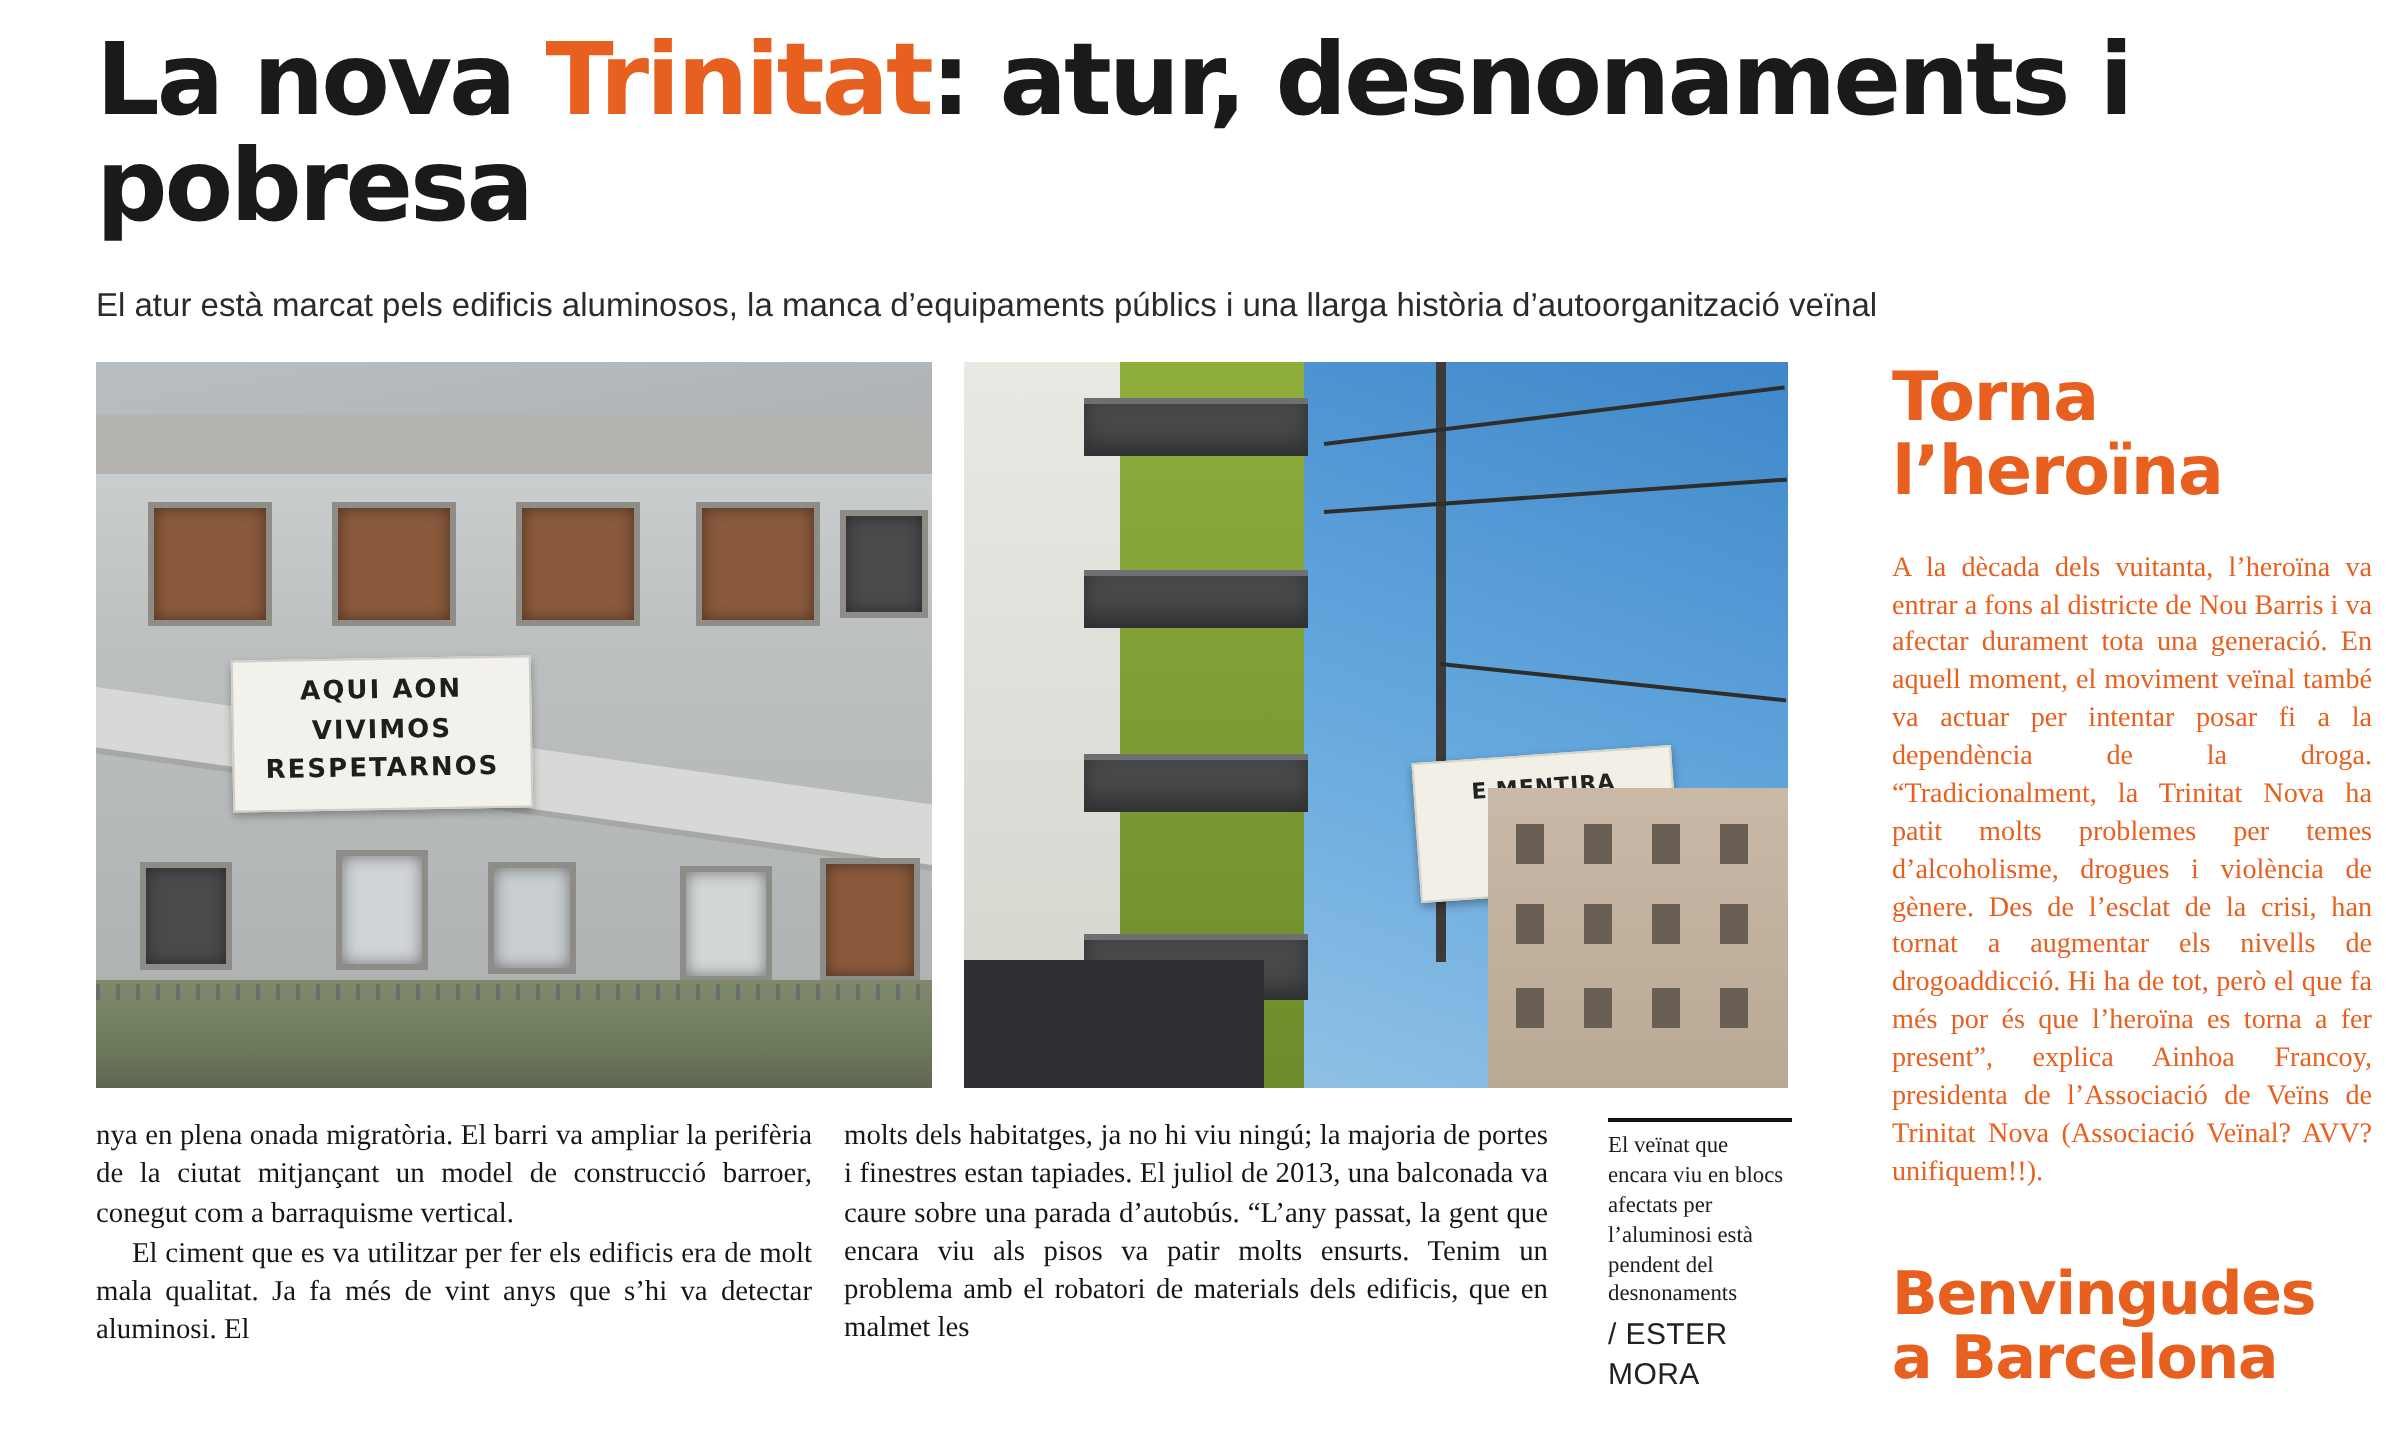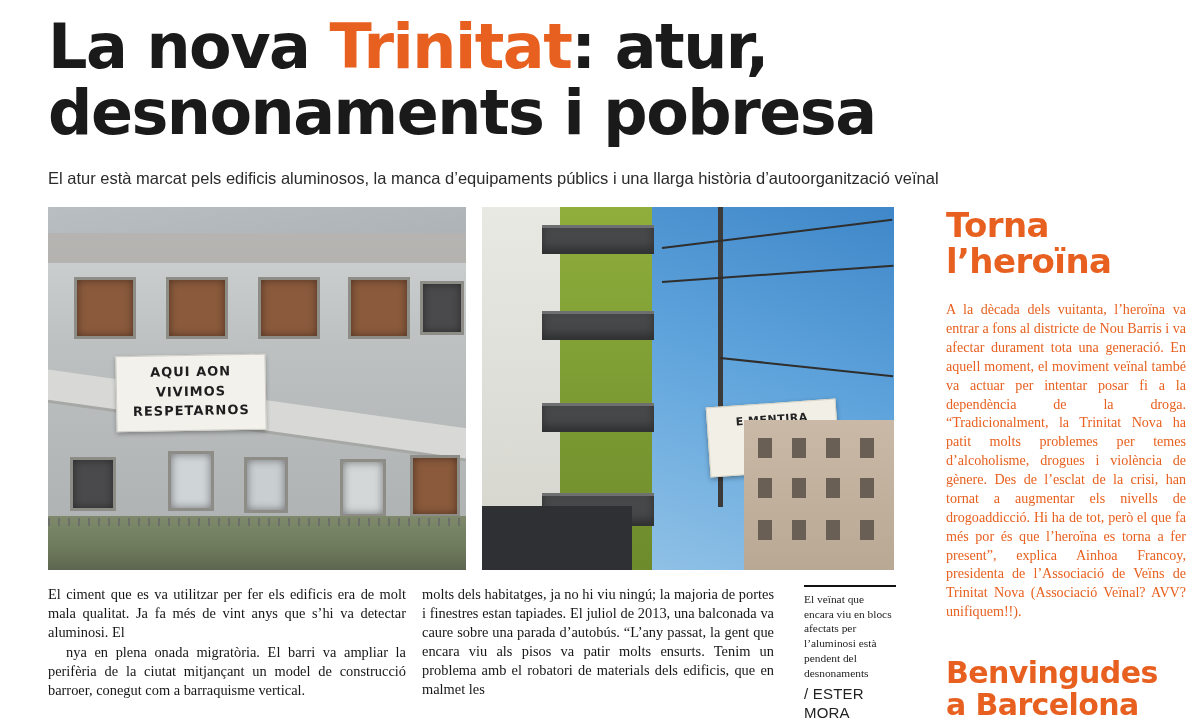--- a/index.html
+++ b/index.html
@@ -20,21 +20,21 @@
     width: 1193px;
     height: 720px;
     box-sizing: border-box;
     padding: 0 48px;
   }
 
   
   .headline {
     font-family: "DejaVu Sans", sans-serif;
     font-weight: bold;
-    font-size: 62px;
+    font-size: 50px;
     line-height: 1.06;
     letter-spacing: -1.5px;
     color: #1a1a1a;
     margin: 14px 0 0 0;
     max-width: 1060px;
   }
   .headline .accent {
     color: #e8601f;
   }
   .standfirst {
@@ -343,22 +343,22 @@
             <div class="w" style="left:14px; top:100px;"></div>
             <div class="w" style="left:48px; top:100px;"></div>
             <div class="w" style="left:82px; top:100px;"></div>
             <div class="w" style="left:116px; top:100px;"></div>
           </div>
         </div>
       </div>
 
       <div class="body-cols">
         <div class="col c1">
+          <p>nya en plena onada migratòria. El barri va ampliar la perifèria de la ciutat mitjançant un model de construcció barroer, conegut com a barraquisme vertical.</p>
           <p>El ciment que es va utilitzar per fer els edificis era de molt mala qualitat. Ja fa més de vint anys que s’hi va detectar aluminosi. El</p>
-          <p>nya en plena onada migratòria. El barri va ampliar la perifèria de la ciutat mitjançant un model de construcció barroer, conegut com a barraquisme vertical.</p>
         </div>
         <div class="col c2">
           <p>molts dels habitatges, ja no hi viu ningú; la majoria de portes i finestres estan tapiades. El juliol de 2013, una balconada va caure sobre una parada d’autobús. “L’any passat, la gent que encara viu als pisos va patir molts ensurts. Tenim un problema amb el robatori de materials dels edificis, que en malmet les</p>
         </div>
         <div class="caption-col">
           <div>El veïnat que encara viu en blocs afectats per l’aluminosi està pendent del desnonaments</div>
           <div class="credit">/ ESTER MORA</div>
         </div>
       </div>
     </div>

